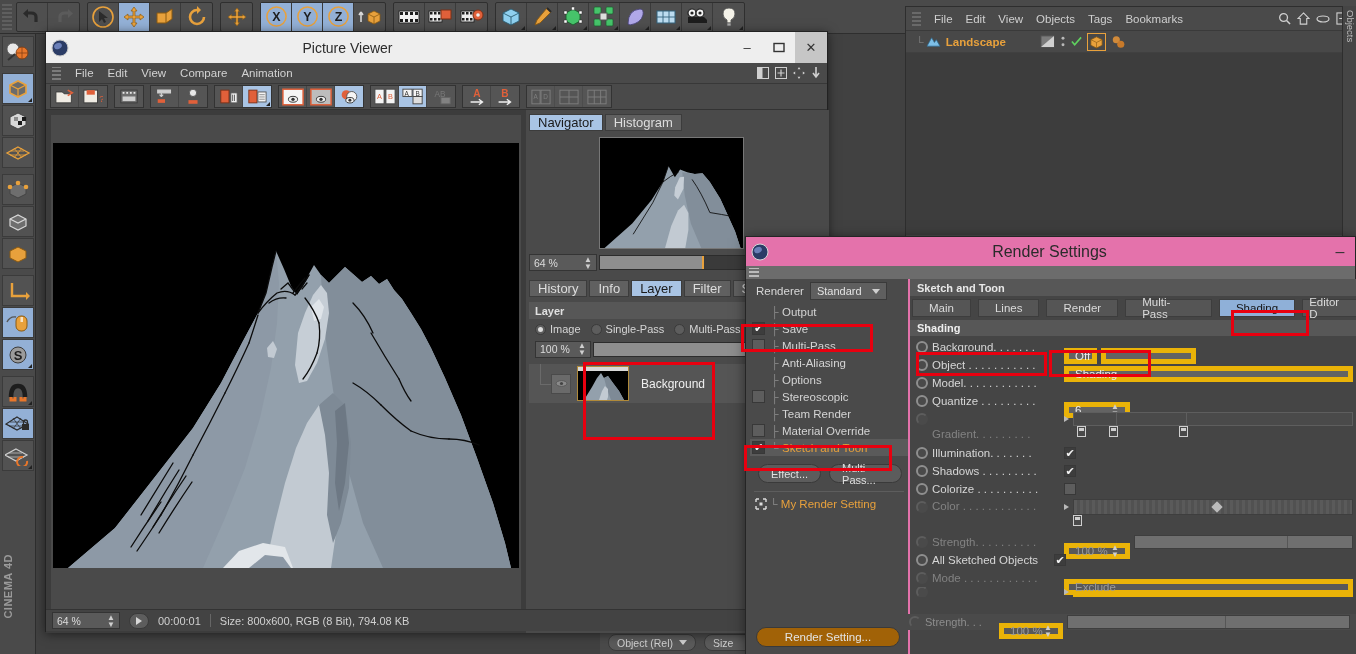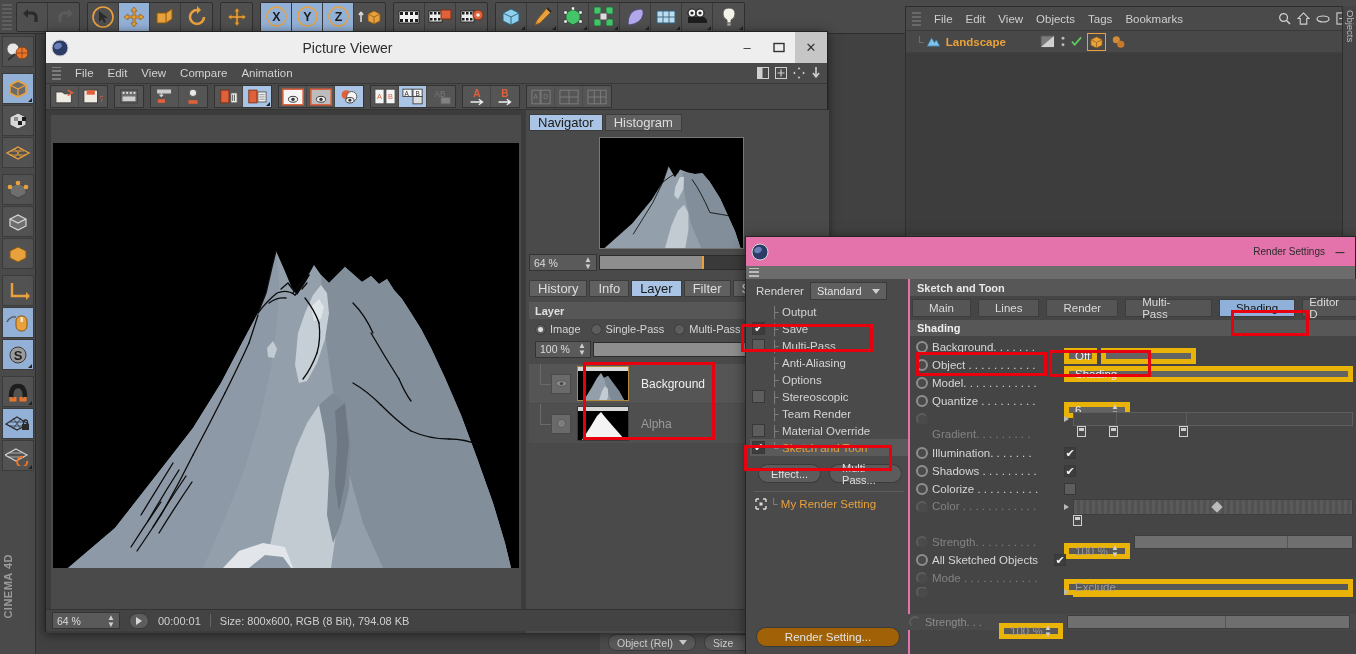--- a/index.html
+++ b/index.html
@@ -189,21 +189,21 @@
      border-radius:9px; display:flex; align-items:center; justify-content:center; }
   .tri-r { width:0;height:0;border-left:6px solid #d8d8d8;
      border-top:4px solid transparent;border-bottom:4px solid transparent;}
   .stat-txt { font-size:11px; color:#d0d0d0; }
   .stat-sep { width:1px; height:13px; background:#666; }
 
   
   #rs { position:absolute; left:745px; top:236px; width:611px; height:418px;
      background:#454545; border:1px solid #252525; box-shadow:0 2px 12px rgba(0,0,0,.5); }
   #rs-title { height:29px; background:#e472ab; display:flex; align-items:center; }
-  #rs-title .t { flex:1; text-align:right; color:#2b2b2b; font-size:10px; }
+  #rs-title .t { flex:1; text-align:center; color:#2b2b2b; font-size:16px; }
   #rs-min { width:30px; text-align:center; color:#333; font-size:16px; }
   #rs-grip { height:13px; background:#6c6c6c; display:flex; align-items:center; padding-left:3px; }
   #rs-grip .g { width:10px;height:9px;background:
      repeating-linear-gradient(0deg,#bbb 0 2px,transparent 2px 4px);}
   #rs-body { position:absolute; left:0; top:42px; width:611px; height:376px; display:flex; }
   #rs-left { width:164px; background:#4a4a4a; border-right:2px solid #e472ab;
      position:relative; padding-left:4px; }
   #renderer-row { height:24px; display:flex; align-items:center; gap:6px; padding-left:6px;}
   .drop { height:18px; background:#5f5f5f; border:1px solid #3a3a3a; display:flex;
      align-items:center; padding:0 6px; gap:10px; color:#e2e2e2; font-size:11px; }
@@ -1036,36 +1036,20 @@
               <svg width="50" height="33" viewBox="0 0 50 33">
                   <rect width="50" height="33" fill="#000"></rect>
                   <rect y="0" width="50" height="4" fill="#d8d8d8"></rect>
                   <path d="M6 33 L14 20 L19 11 L23 6 L26 11 L30 9 L35 16 L41 24 L46 33 Z" fill="#93a0ac"></path>
                   <path d="M26 11 L30 9 L35 16 L41 24 L46 33 L33 33 L29 22 Z" fill="#7e8a96"></path>
                   <path d="M21 33 L24 24 L27 19 L30 22 L30 30 L29 33 Z" fill="#c2cad2"></path>
                 </svg>
             </div>
             <span class="lname">Background</span>
           </div>
-          <div class="layer-row alt">
-            <div class="tree-line"></div>
-            <div class="eye-btn">
-              <svg width="11" height="11" viewBox="0 0 12 12">
-                  <circle cx="6" cy="6" r="4.5" fill="#7d7d7d" stroke="#5a5a5a"></circle>
-                </svg>
-            </div>
-            <div class="lthumb plain">
-              <svg width="50" height="33" viewBox="0 0 50 33">
-                  <rect width="50" height="33" fill="#000"></rect>
-                  <rect y="0" width="50" height="4" fill="#d8d8d8"></rect>
-                  <path d="M4 33 L13 19 L19 9 L23 5 L27 10 L33 17 L40 25 L47 33 Z" fill="#f4f4f4"></path>
-                </svg>
-            </div>
-            <span class="lname dim">Alpha</span>
-          </div>
         </div>
       </div>
     </div>
   </div>
 
   <div id="pv-status">
     <div class="numfield" style="width:68px;">
       <span>64 %</span>
       <span class="spin">▲<br>▼</span>
     </div>

